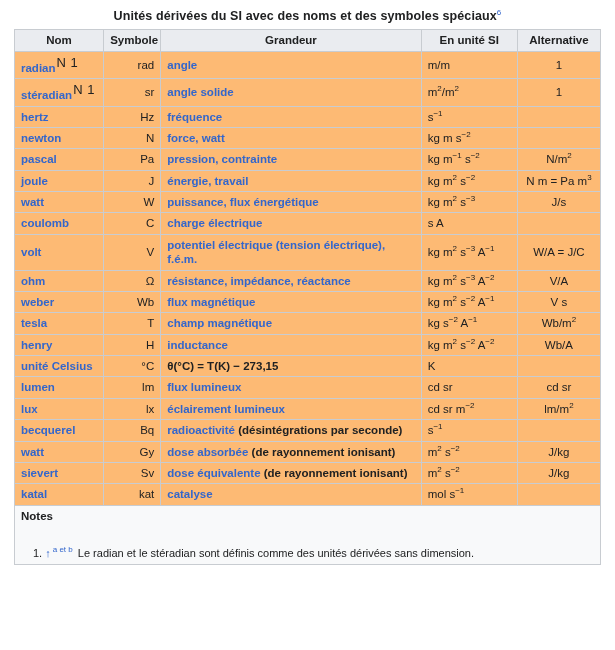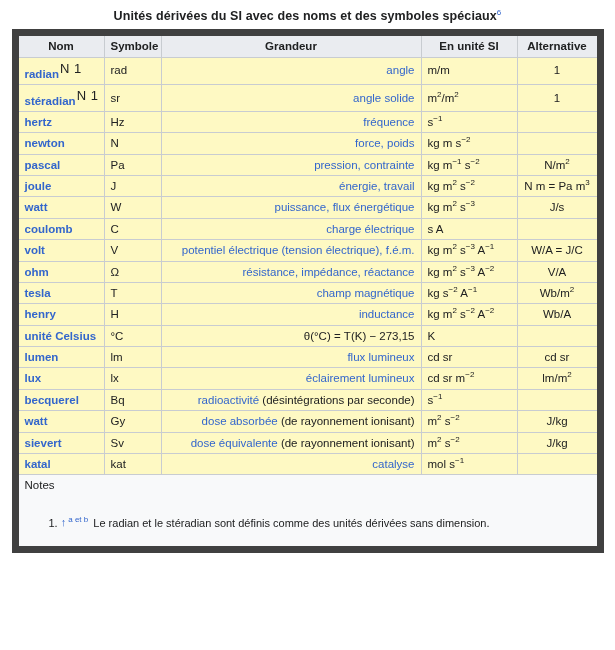--- a/index.html
+++ b/index.html
@@ -35,22 +35,22 @@
   .caption .ref {
     font-size: 8px;
     vertical-align: super;
     color: #3366cc;
     font-weight: normal;
   }
   table.wikitable {
     width: 587px;
     margin: 0 auto;
     border-collapse: collapse;
-    background: #fef9c3;
-    border: 7px solid #404040;
+    background: #fdba74;
+    border: 1px solid #404040;
     table-layout: fixed;
   }
   table.wikitable th,
   table.wikitable td {
     border: 1px solid #c8ccd1;
     padding: 3px 6px;
     font-size: 11.5px;
     line-height: 1.25;
     vertical-align: middle;
     height: 19px;
@@ -79,27 +79,28 @@
   }
   td.nom .fnote {
     font-size: 13px;
     vertical-align: super;
     font-weight: normal;
     color: #202122;
     letter-spacing: 0.5px;
     margin-left: 1px;
   }
   td.symbole {
+    text-align: right;
+    color: #202122;
+  }
+  td.grandeur {
     text-align: left;
-    color: #202122;
-  }
-  td.grandeur {
-    text-align: right;
     color: #3366cc;
     padding-left: 7px;
+    font-weight: bold;
   }
   td.grandeur .plain {
     color: #202122;
   }
   td.si {
     text-align: left;
     color: #202122;
     white-space: nowrap;
   }
   td.alt {
@@ -110,26 +111,26 @@
   sup { font-size: 8px; vertical-align: super; line-height: 0; }
 
   td.notes-cell {
     background: #f8f9fa;
     text-align: left;
     padding: 5px 8px 7px 8px;
     border-top: 1px solid #c8ccd1;
   }
   .notes-title {
     font-size: 11.5px;
-    font-weight: normal;
+    font-weight: bold;
     color: #202122;
     margin: 0 0 21px 0;
   }
   .notes-list {
-    margin: 12px;
+    margin: 0;
     padding-left: 26px;
     font-size: 11px;
     color: #202122;
   }
   .notes-list li { line-height: 1.4; }
   .notes-list .backlink {
     color: #3366cc;
     margin-right: 2px;
   }
   .notes-list .abmark {
@@ -183,21 +184,21 @@
         <tr>
           <td class="nom"><span>hertz</span></td>
           <td class="symbole">Hz</td>
           <td class="grandeur"><span>fréquence</span></td>
           <td class="si">s<sup>−1</sup></td>
           <td class="alt"></td>
         </tr>
         <tr>
           <td class="nom"><span>newton</span></td>
           <td class="symbole">N</td>
-          <td class="grandeur"><span>force, poids</span></td>
+          <td class="grandeur"><span>force, watt</span></td>
           <td class="si">kg m s<sup>−2</sup></td>
           <td class="alt"></td>
         </tr>
         <tr>
           <td class="nom"><span>pascal</span></td>
           <td class="symbole">Pa</td>
           <td class="grandeur"><span>pression, contrainte</span></td>
           <td class="si">kg m<sup>−1</sup> s<sup>−2</sup></td>
           <td class="alt">N/m<sup>2</sup></td>
         </tr>
@@ -228,20 +229,27 @@
           <td class="grandeur"><span>potentiel électrique (tension électrique), f.é.m.</span></td>
           <td class="si">kg m<sup>2</sup> s<sup>−3</sup> A<sup>−1</sup></td>
           <td class="alt">W/A = J/C</td>
         </tr>
         <tr>
           <td class="nom"><span>ohm</span></td>
           <td class="symbole">Ω</td>
           <td class="grandeur"><span>résistance, impédance, réactance</span></td>
           <td class="si">kg m<sup>2</sup> s<sup>−3</sup> A<sup>−2</sup></td>
           <td class="alt">V/A</td>
+        </tr>
+        <tr>
+          <td class="nom"><span>weber</span></td>
+          <td class="symbole">Wb</td>
+          <td class="grandeur"><span>flux magnétique</span></td>
+          <td class="si">kg m<sup>2</sup> s<sup>−2</sup> A<sup>−1</sup></td>
+          <td class="alt">V s</td>
         </tr>
         <tr>
           <td class="nom"><span>tesla</span></td>
           <td class="symbole">T</td>
           <td class="grandeur"><span>champ magnétique</span></td>
           <td class="si">kg s<sup>−2</sup> A<sup>−1</sup></td>
           <td class="alt">Wb/m<sup>2</sup></td>
         </tr>
         <tr>
           <td class="nom"><span>henry</span></td>

